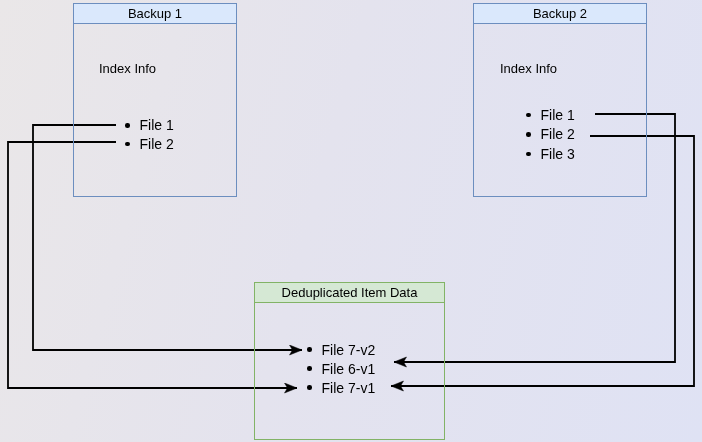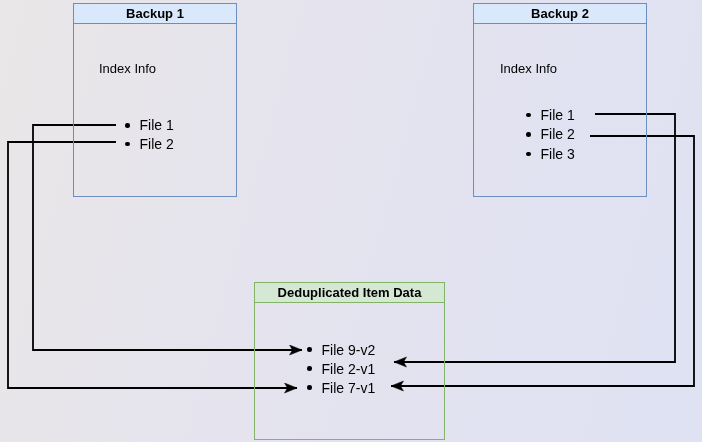--- a/index.html
+++ b/index.html
@@ -28,21 +28,21 @@
     box-sizing: border-box;
     border: 1.5px solid;
     background: transparent;
   }
   .box.blue { border-color: var(--blue-border, #6c8ebf); }
   .box.green { border-color: var(--green-border, #82b366); }
   .box-header {
     height: 20px;
     line-height: 20px;
     text-align: center;
-    font-weight: bold;
+    font-weight: normal;
     font-size: 13px;
     box-sizing: border-box;
   }
   .blue .box-header {
     background: var(--blue-fill, #dae8fc);
     border-bottom: 1.5px solid var(--blue-border, #6c8ebf);
   }
   .green .box-header {
     background: var(--green-fill, #d5e8d4);
     border-bottom: 1.5px solid var(--green-border, #82b366);
@@ -135,25 +135,25 @@
         <span>File 3</span>
       </li>
     </ul>
   </div>
 
   <div class="box green" id="dedup-box">
     <div class="box-header">Deduplicated Item Data</div>
     <ul class="items rh19">
       <li>
         <span class="bullet"></span>
-        <span>File 9-v2</span>
+        <span>File 7-v2</span>
       </li>
       <li>
         <span class="bullet"></span>
-        <span>File 2-v1</span>
+        <span>File 6-v1</span>
       </li>
       <li>
         <span class="bullet"></span>
         <span>File 7-v1</span>
       </li>
     </ul>
   </div>
 
 </div>
 

